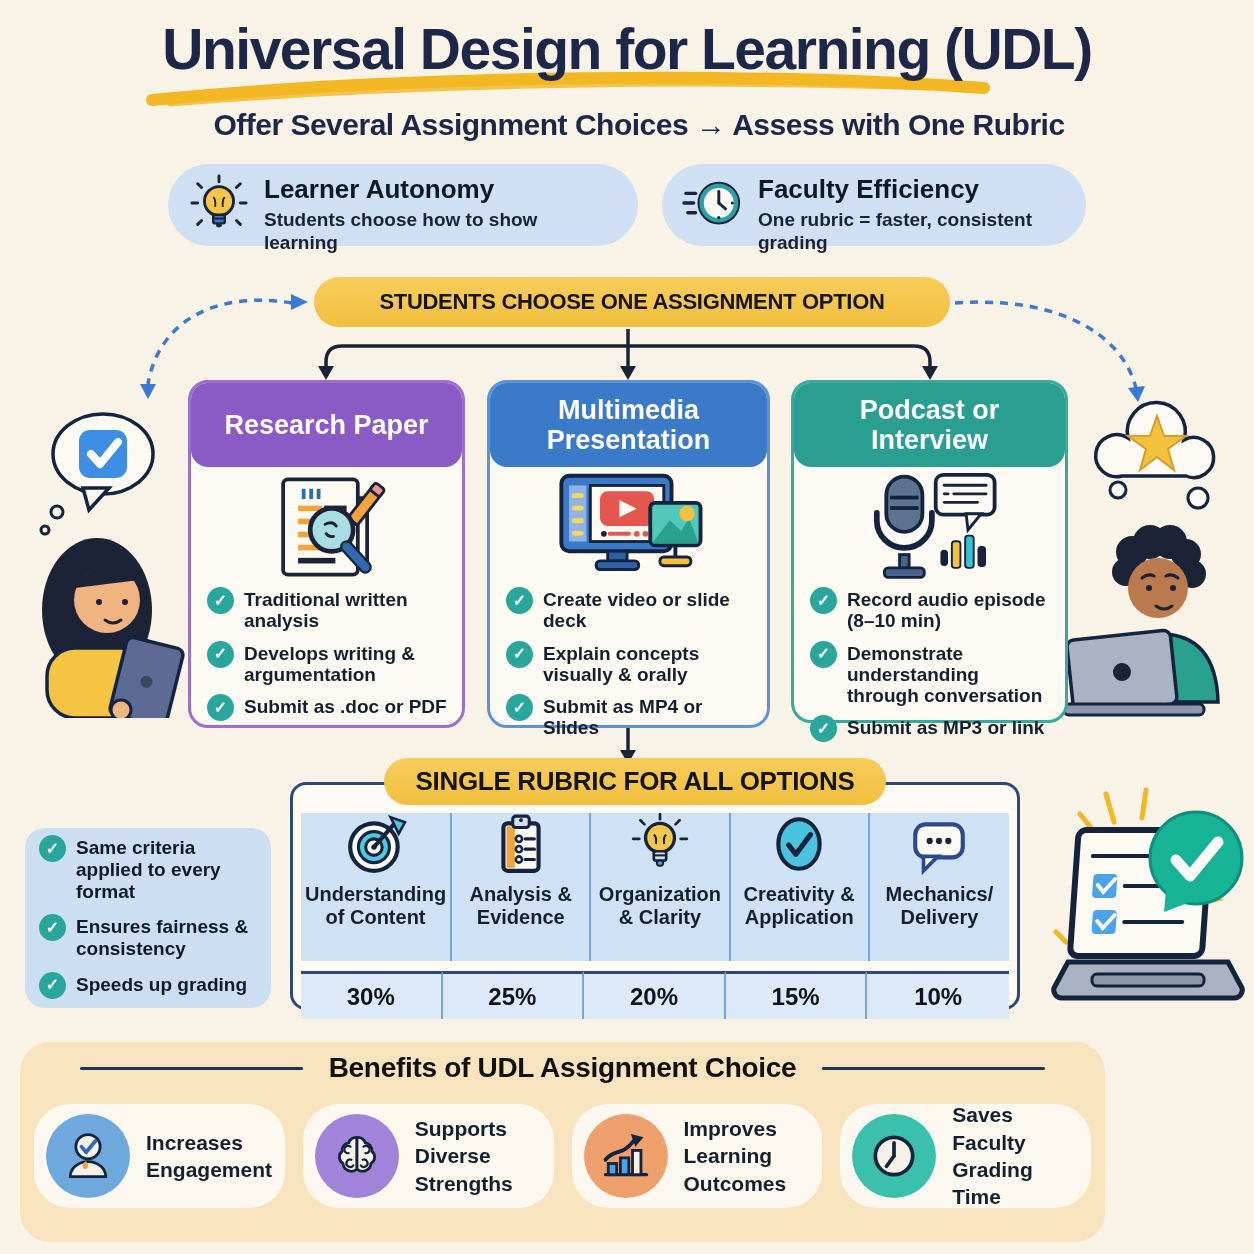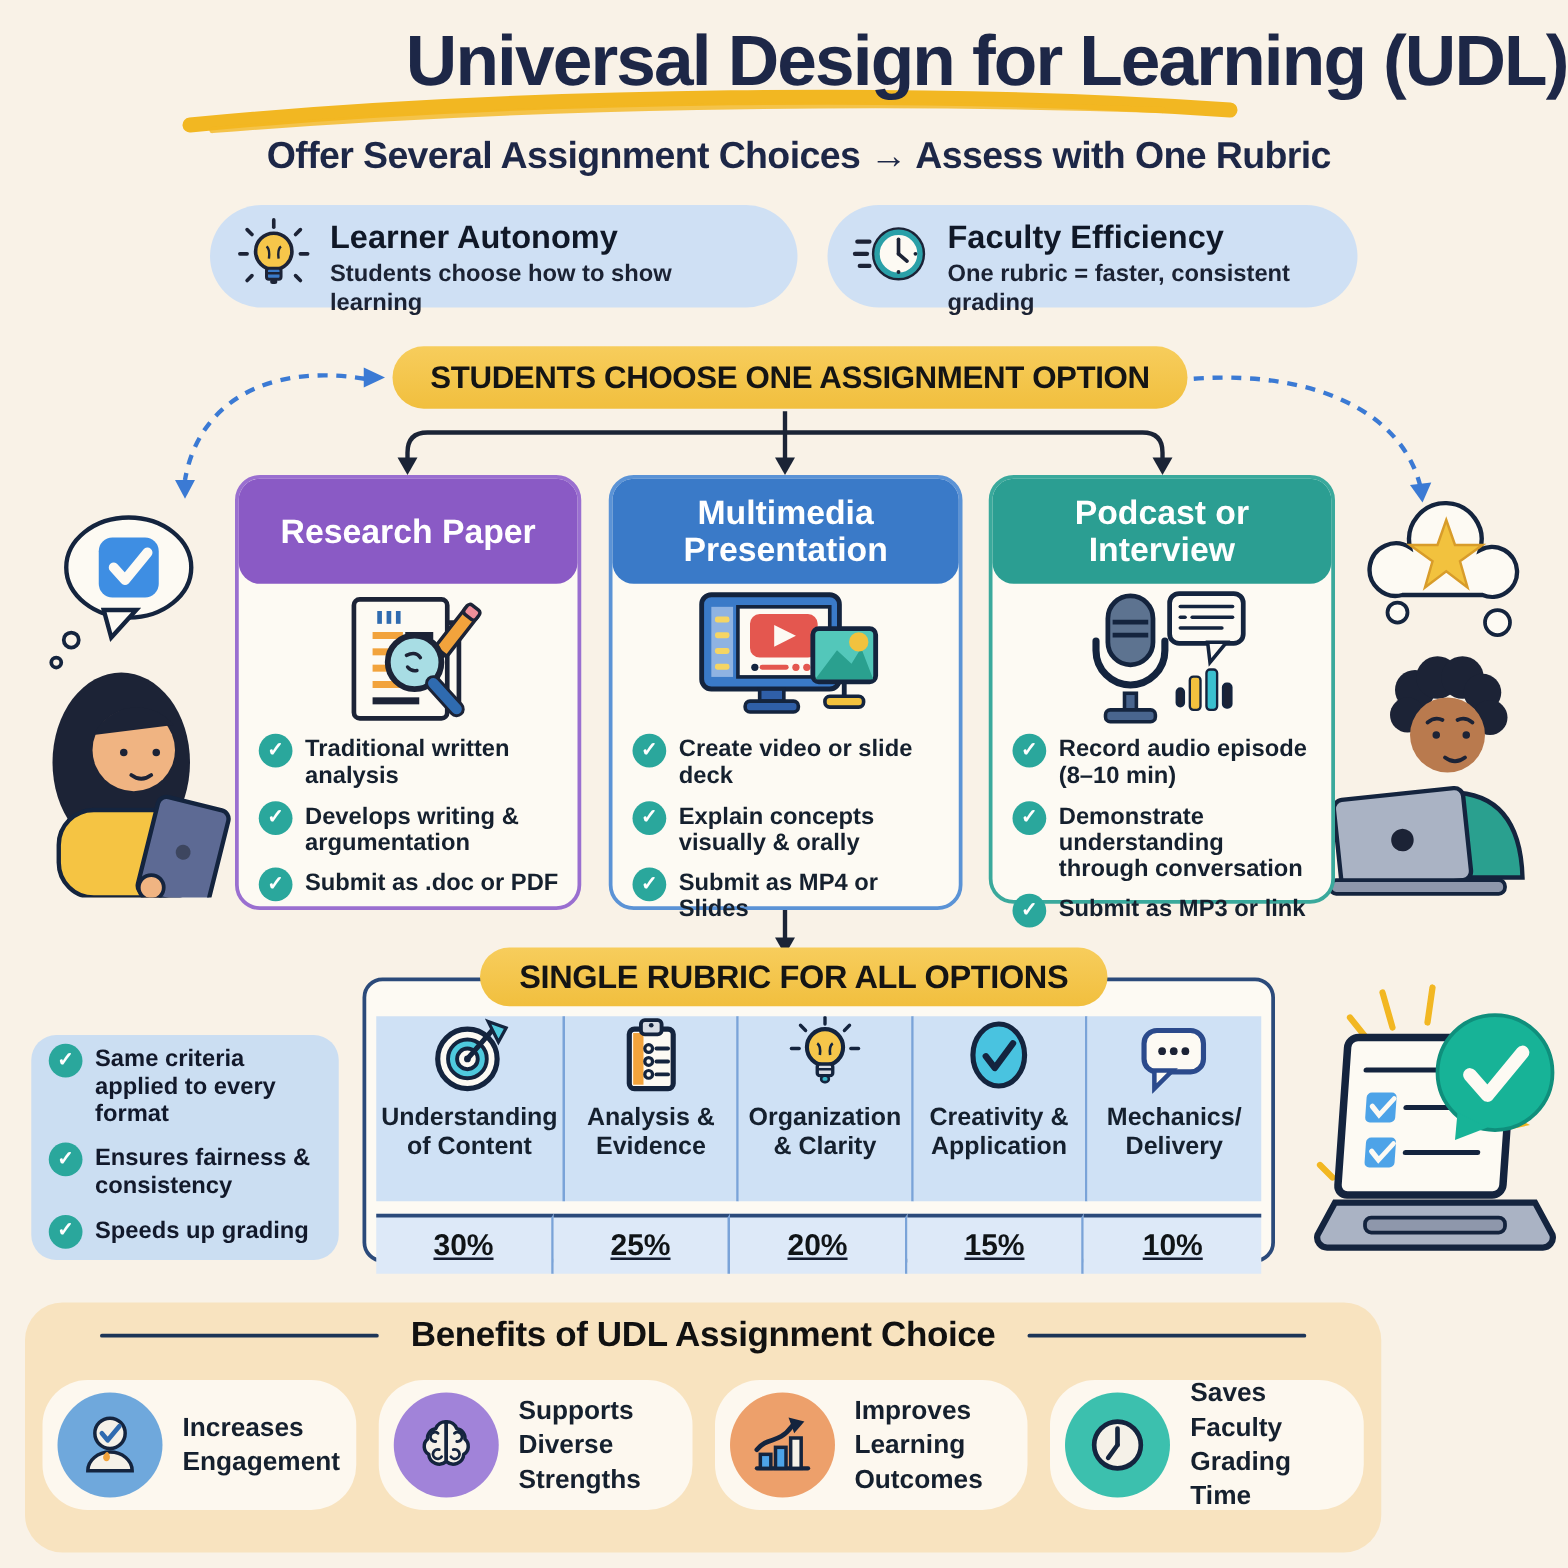--- a/index.html
+++ b/index.html
@@ -5,42 +5,42 @@
   html,body{margin:0;padding:0;}
   body{
     width:1254px;height:1254px;position:relative;overflow:hidden;
     background:#f9f2e7;
     font-family:"Liberation Sans", sans-serif;
     color:#141c30;
   }
   .abs{position:absolute;}
   
   .title{
-    top:16px;left:0;width:100%;text-align:right;
+    top:16px;left:0;width:100%;text-align:center;
     font-size:57px;font-weight:800;letter-spacing:-1.5px;color:#1d2747;z-index:4;
   }
   .subtitle{
     top:108px;left:0;width:100%;text-align:center;
     font-size:30px;font-weight:800;letter-spacing:-0.5px;color:#1d2747;z-index:4;padding-left:12px;
   }
   
   .pill{
     top:164px;height:82px;background:#cfe0f4;border-radius:42px;
     display:flex;align-items:center;gap:14px;padding:0 26px 0 20px;box-sizing:border-box;z-index:4;
   }
   .pill .txt .t{font-size:26px;font-weight:800;color:#101827;line-height:1.15;margin-top:20px;}
   .pill .txt .d{font-size:19px;font-weight:700;color:#1b2233;line-height:1.25;margin-top:3px;}
   .pill-icon{width:62px;height:62px;flex:0 0 auto;}
   
   .banner{
     background:linear-gradient(#f7cd5c,#f1bf3e);
     border-radius:25px;display:flex;align-items:center;justify-content:center;
     font-weight:800;color:#141414;z-index:5;letter-spacing:-0.3px;
   }
-  .banner.choose{left:314px;top:277px;width:636px;height:50px;font-size:25px;}
+  .banner.choose{left:314px;top:277px;width:636px;height:50px;font-size:22px;}
   .banner.rubric{left:384px;top:758px;width:502px;height:47px;font-size:26px;}
   
   .card{
     top:380px;background:#fdfaf3;border-radius:20px;z-index:4;
     display:flex;flex-direction:column;box-sizing:border-box;
   }
   .card .head{
     border-radius:17px;color:#fff;font-size:27px;font-weight:800;line-height:1.12;
     display:flex;align-items:center;justify-content:center;text-align:center;
     height:84px;flex:0 0 auto;padding:0 10px;
@@ -436,21 +436,21 @@
           <rect x="7" y="11" width="46" height="32" rx="10" fill="#fdfaf3" stroke="#2b4a8c" stroke-width="4"></rect>
           <polygon points="15,42 29,42 15,56" fill="#fdfaf3" stroke="#2b4a8c" stroke-width="3.5"></polygon>
           <circle cx="21" cy="27" r="3" fill="#1c2336"></circle>
             <circle cx="30" cy="27" r="3" fill="#1c2336"></circle>
             <circle cx="39" cy="27" r="3" fill="#1c2336"></circle>
         </svg>
       </span>
       <span class="lb">Mechanics/ Delivery</span>
     </div>
   </div>
-  <div class="rubric-grid rubric-pct abs" style="left:8px;right:8px;text-decoration:underline;">
+  <div class="rubric-grid rubric-pct abs" style="left:8px;right:8px;">
     <div class="cell">30%</div>
     <div class="cell">25%</div>
     <div class="cell">20%</div>
     <div class="cell">15%</div>
     <div class="cell">10%</div>
   </div>
 </div>
 
 <div class="abs notes">
   <div class="row">

